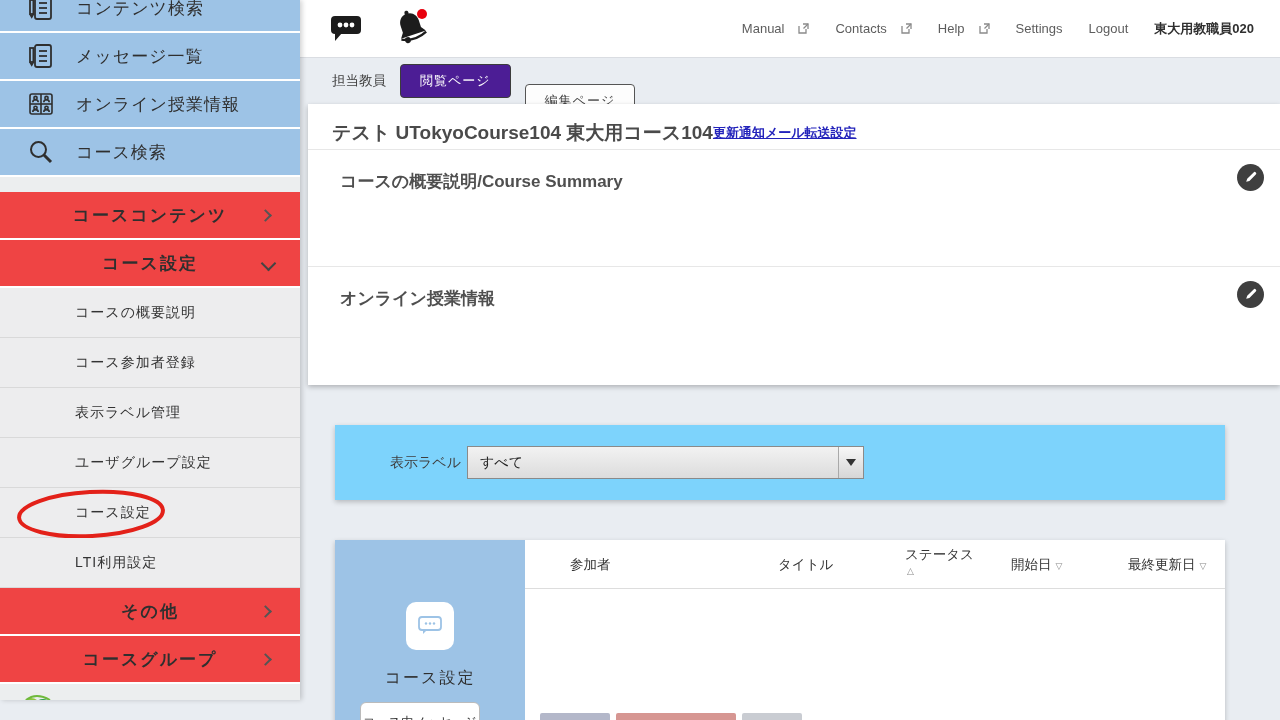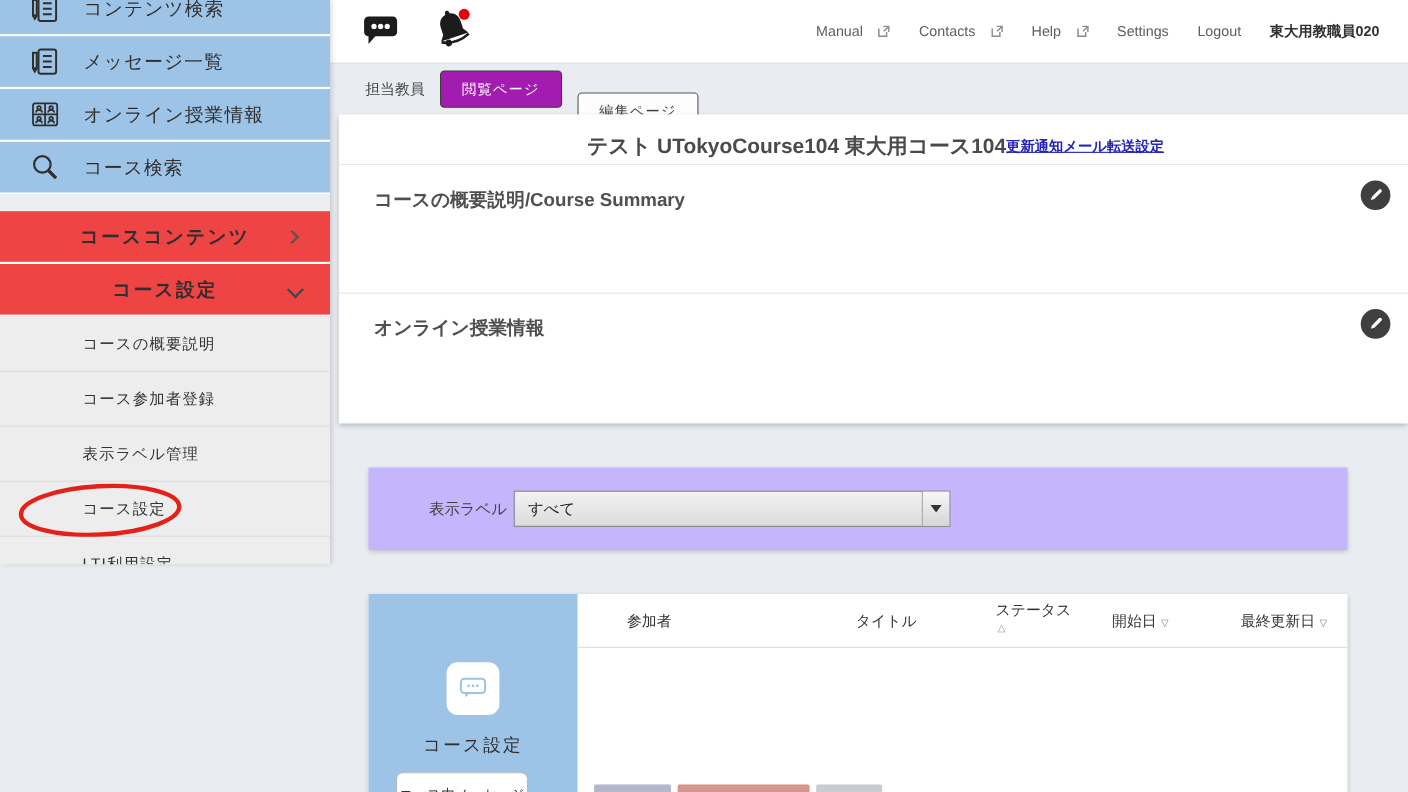--- a/index.html
+++ b/index.html
@@ -1,20 +1,20 @@
 <!DOCTYPE html>
 <html><head>
 <meta charset="utf-8">
 <style>
   * { margin:0; padding:0; box-sizing:border-box; }
   html,body { width:1280px; height:720px; overflow:hidden;
     font-family:"Liberation Sans","DejaVu Sans",sans-serif; background:#e9edf2; color:#3d3d3d; }
 
   
-  .sidebar { position:absolute; left:0; top:0; width:300px; height:513px;
+  .sidebar { position:absolute; left:0; top:0; width:300px; height:700px;
     background:#eceeef; overflow:hidden; box-shadow:2px 0 5px rgba(0,0,0,.18); z-index:20; }
   .side-item { height:48px; background:#9dc3e6; border-bottom:2px solid #fff;
     display:flex; align-items:center; padding-left:26px; gap:20px; cursor:pointer; }
   .side-item.first { margin-top:-15px; }
   .side-item .lbl { font-size:17px; color:#2f2f2f; letter-spacing:1px; }
   .side-gap { height:15px; background:#eceeef; }
   .side-section { height:48px; background:#ef4444; border-bottom:2px solid #fff;
     display:flex; align-items:center; justify-content:center; position:relative; cursor:pointer;font-weight:bold; }
   .side-section .lbl { font-size:17px; color:#2f2f2f; letter-spacing:2px; }
   .side-sub { height:50px; background:#ededee; border-bottom:1px solid #d9d9d9;
@@ -39,37 +39,37 @@
   .top-icons { display:flex; align-items:center; gap:28px; padding-left:28px; }
   .icon-btn { position:relative; cursor:pointer; }
   .top-links { margin-left:auto; display:flex; align-items:center; gap:26px; padding-right:26px; }
   .top-link { font-size:13px; color:#5d5d5d; cursor:pointer; display:flex; align-items:center; gap:14px; }
   .username { font-size:13px; font-weight:bold; color:#2f2f2f; }
 
   .tabbar { position:absolute; left:0; top:58px; width:980px; height:46px;
     display:flex; align-items:center; gap:14px; padding-left:32px; }
   .role-label { font-size:13.5px; color:#3f3f3f; }
   .tab-btn { font-size:13px; border-radius:4px; padding:7px 19px; cursor:pointer; letter-spacing:1px; }
-  .tab-btn.active { background:#a21caf; color:#fff; border:1px solid #3c3c3c; }
+  .tab-btn.active { background:#4c1d95; color:#fff; border:1px solid #3c3c3c; }
   .tab-btn.ghost { background:#fdfdfd; color:#3f3f3f; border:1px solid #555;margin-top:39px; }
 
   .course-panel { position:absolute; left:8px; top:104px; width:972px; height:281px;
     background:#fff; box-shadow:0 2px 5px rgba(0,0,0,.25); }
   .title-row { height:46px; border-bottom:1px solid #e7e7e7; display:flex;
-    align-items:center; justify-content:center; padding:12px 20px 0 24px; }
+    align-items:center; justify-content:flex-start; padding:12px 20px 0 24px; }
   .course-title { font-size:19px; font-weight:bold; color:#4a4a4a; }
   .notif-link { font-size:13px; font-weight:bold; color:#2323bb; text-decoration:underline; cursor:pointer; }
   .section-row { position:relative; height:117px; border-bottom:1px solid #e7e7e7; padding:20px 0 0 32px; }
   .section-row.last { border-bottom:none; }
   .section-heading { font-size:17px; font-weight:bold; color:#4f4f4f; }
   .pencil-btn { position:absolute; right:16px; top:14px; width:27px; height:27px; border-radius:50%;
     background:#3f3f3f; display:flex; align-items:center; justify-content:center; cursor:pointer; }
 
   .filter-panel { position:absolute; left:35px; top:425px; width:890px; height:75px;
-    background:#c4b5fd; box-shadow:0 2px 5px rgba(0,0,0,.22); }
+    background:#7dd3fc; box-shadow:0 2px 5px rgba(0,0,0,.22); }
   .filter-label { position:absolute; left:55px; top:29px; font-size:14px; color:#3f3f3f; }
   .select-box { position:absolute; left:132px; top:21px; width:397px; height:33px;
     border:1px solid #8a8a8a; background:linear-gradient(#f2f2f2,#dcdcdc);
     display:flex; align-items:center; cursor:pointer; }
   .select-value { flex:1; padding-left:12px; font-size:14px; color:#222; }
   .select-arrow-seg { width:25px; height:100%; border-left:1px solid #a9a9a9;
     display:flex; align-items:center; justify-content:center; background:linear-gradient(#f7f7f7,#d6d6d6); }
   .select-caret { width:0; height:0; border-left:5px solid transparent;
     border-right:5px solid transparent; border-top:7px solid #333; }
 
@@ -161,20 +161,23 @@
   <div class="side-sub">
     <span class="lbl">コースの概要説明</span>
   </div>
   <div class="side-sub">
     <span class="lbl">コース参加者登録</span>
   </div>
   <div class="side-sub">
     <span class="lbl">表示ラベル管理</span>
   </div>
   <div class="side-sub">
+    <span class="lbl">ユーザグループ設定</span>
+  </div>
+  <div class="side-sub">
     <span class="lbl">コース設定</span>
     <svg class="red-ellipse" width="170" height="56" viewBox="0 0 170 56">
       <ellipse cx="81" cy="27" rx="72" ry="22" fill="none" stroke="#e32119" stroke-width="4" transform="rotate(-3 81 27)"></ellipse>
     </svg>
   </div>
   <div class="side-sub">
     <span class="lbl">LTI利用設定</span>
   </div>
 
   <div class="side-section">

